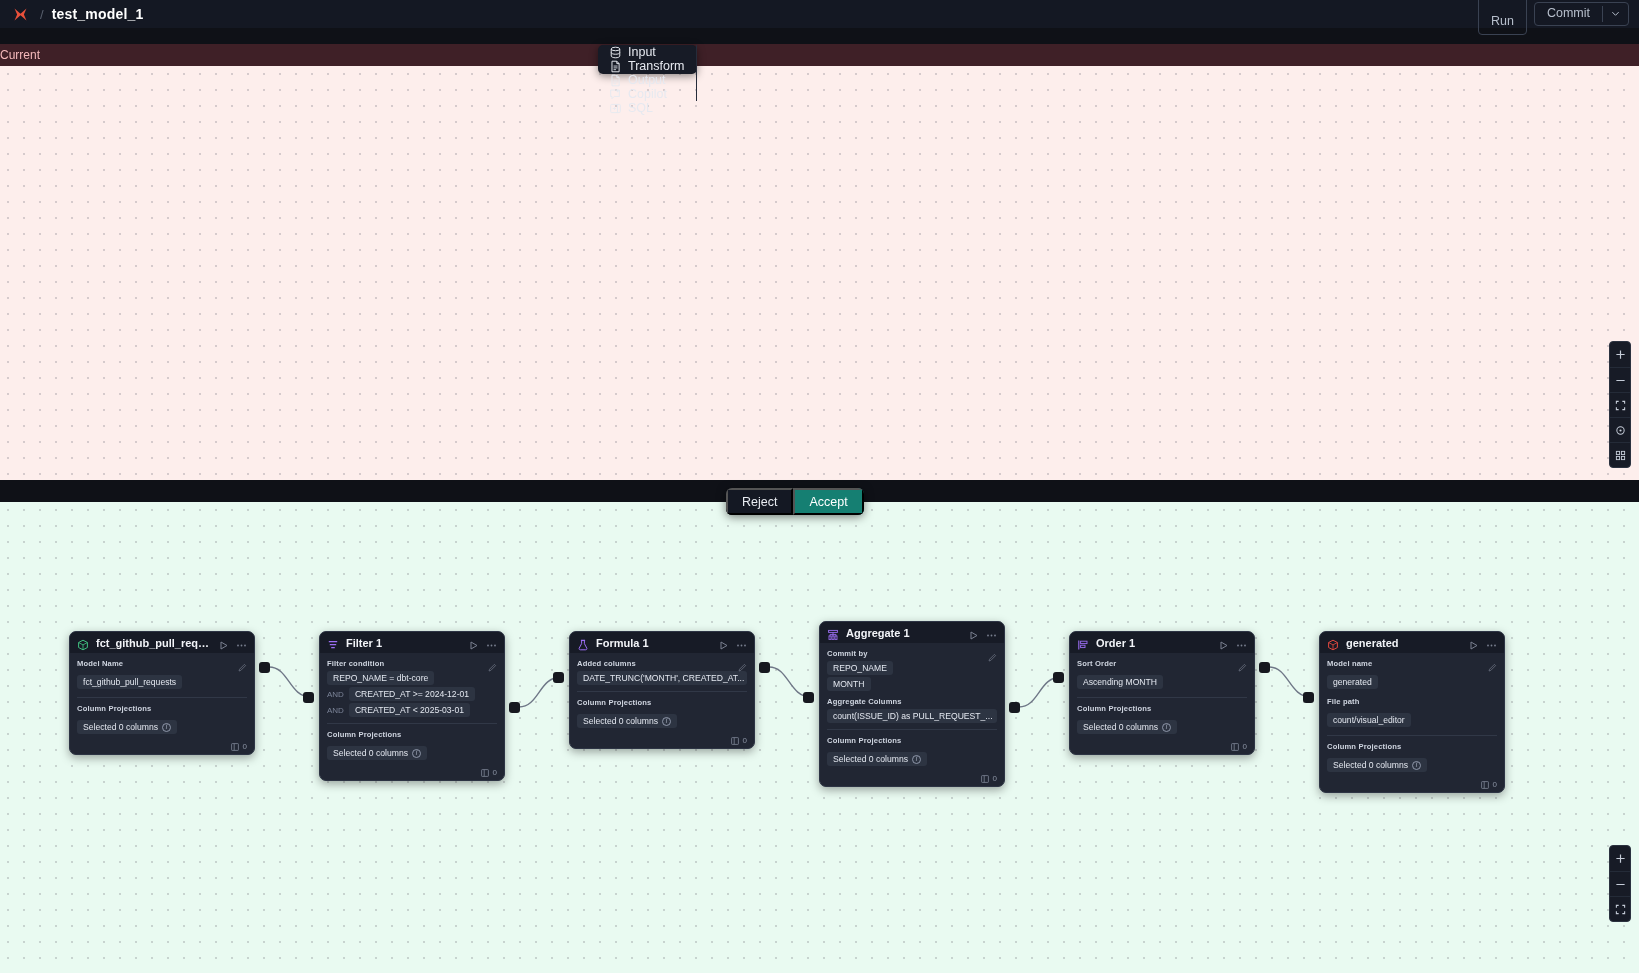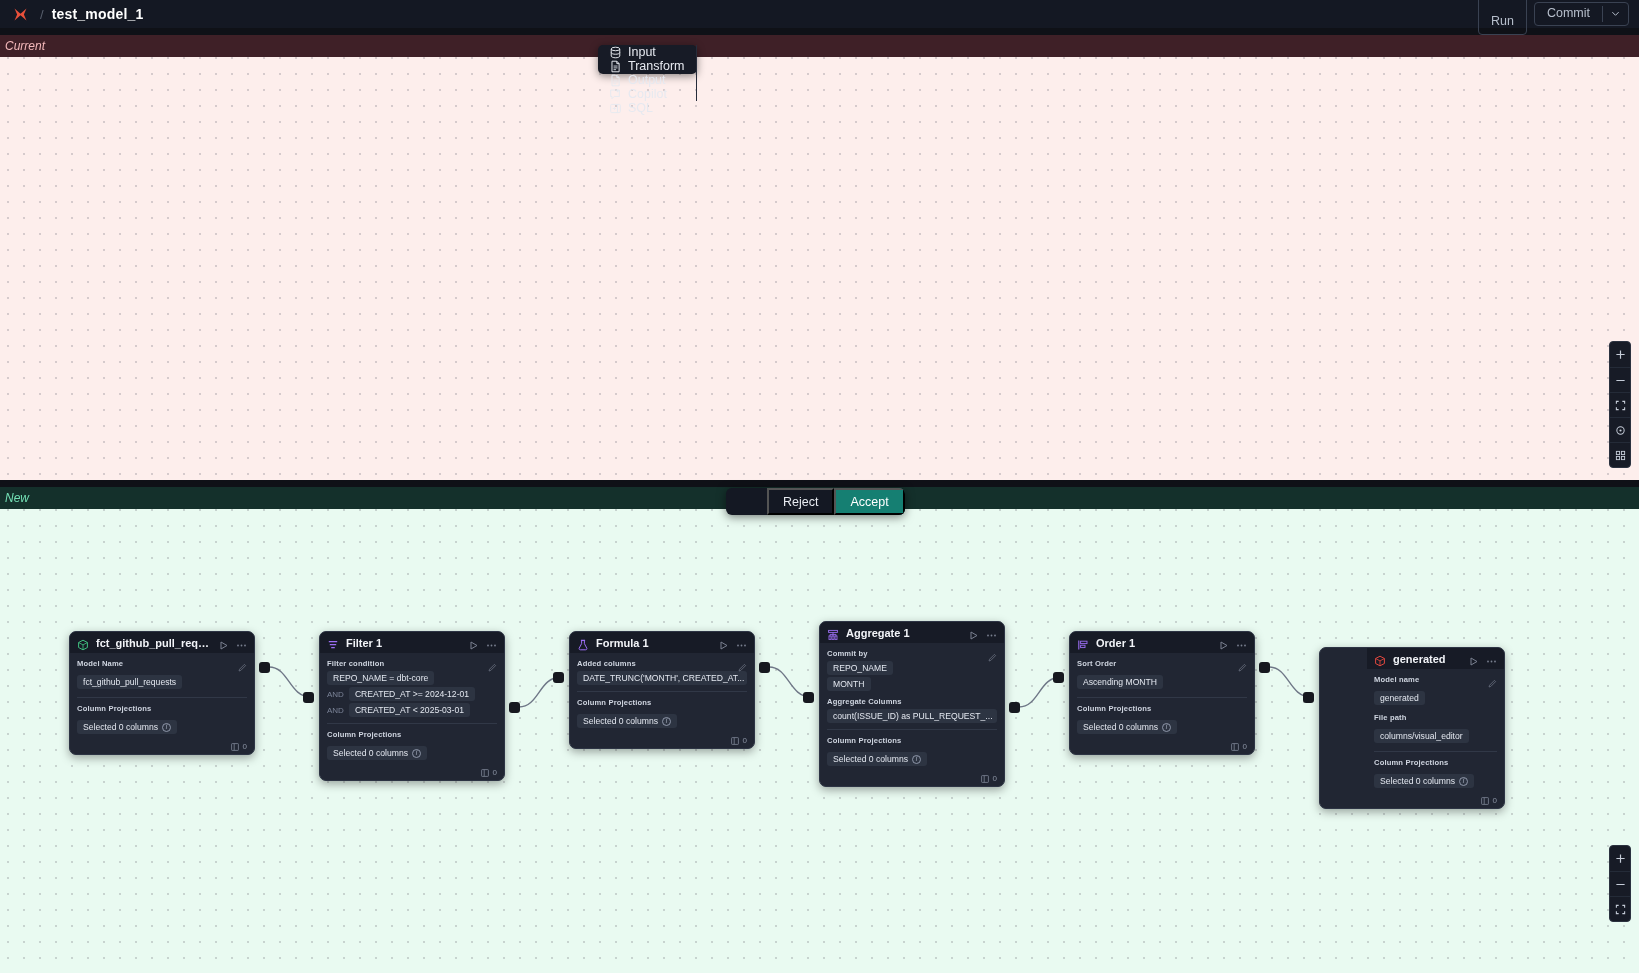--- a/index.html
+++ b/index.html
@@ -38,23 +38,23 @@
   .btn-split > .seg.caret { border-left: 1px solid #3a4252; padding: 3px 8px 4px; font-size: 9px; display:flex; align-items:center; }
 
   
   .canvas {
     position: absolute; left: 0; width: 1639px; overflow: hidden;
   }
   .canvas-current { top: 28px; height: 452px; }
   .canvas-new     { top: 480px; height: 493px; }
 
   .band {
-    position: absolute; top: 7px; left: 0; width: 1639px; height: 22px;
-    display: flex; align-items: center; padding-left: 5px;
-    font-size: 12px; z-index: 6; font-style: italic;
+    position: absolute; top: 16px; left: 0; width: 1639px; height: 22px;
+    display: flex; align-items: center; 
+    font-size: 12px; z-index: 6;
   }
   .band-current { background: #3f2027; color: #f4b9bb; }
   .band-new     { background: #14302b; color: #74e0b6; }
 
   .dots {
     position: absolute; left: 0; width: 1639px;
     background-image: radial-gradient(circle, rgba(120,120,130,.30) 1px, transparent 1.1px);
     background-size: 16px 16px;
   }
   .dots-current { top: 22px; height: 430px; background-color: #fdeeec; }
@@ -79,21 +79,21 @@
 
   
   .decision {
     position: absolute; top: 488px; left: 726px;
     display: flex; align-items: stretch;
     background: #141823; border-radius: 6px; overflow: hidden;
     box-shadow: 0 2px 10px rgba(0,0,0,.5);
     z-index: 50; height: 27px;
   }
   .decision .d-btn { display:flex; align-items:center; padding: 0 14px; font-size: 12.5px; }
-  .d-reject { color: #e9ecf2; background: #141823; margin-left: 41px; }
+  .d-reject { color: #e9ecf2; background: #141823; }
   .d-accept { color: #ffffff; background: #157f72; }
 
   
   .node {
     position: absolute;
     width: 186px;
     background: #212633;
     border: 1px solid #2d3444;
     border-radius: 7px;
     box-shadow: 0 3px 10px rgba(0,0,0,.35);
@@ -277,23 +277,20 @@
           <rect x="1.8" y="2.6" width="10.4" height="8.8" rx="1" fill="none" stroke="#e6e9f0" stroke-width="1.05"></rect>
           <path d="M9.1 2.6 V11.4" stroke="#e6e9f0" stroke-width="1.05"></path>
           <path d="M4 7 H7 M5.6 5.6 L7 7 L5.6 8.4" fill="none" stroke="#e6e9f0" stroke-width=".9"></path>
         </svg>
     </span>
     <span>SQL</span>
   </div>
 </div>
 
 <div class="canvas canvas-new">
-  <div class="band band-new">
-    <span>New</span>
-  </div>
   <div class="dots dots-new"></div>
 
   <svg class="edge" style="left:255px; top:180px; width:70px; height:60px;">
     <path d="M14 7 C34 7 34 37 56 37" fill="none" stroke="#6f7787" stroke-width="1.4"></path>
   </svg>
   <svg class="edge" style="left:505px; top:190px; width:70px; height:50px;">
     <path d="M14 37 C34 37 34 7 56 7" fill="none" stroke="#6f7787" stroke-width="1.4"></path>
   </svg>
   <svg class="edge" style="left:755px; top:180px; width:70px; height:60px;">
     <path d="M14 7 C34 7 34 37 56 37" fill="none" stroke="#6f7787" stroke-width="1.4"></path>
@@ -587,21 +584,21 @@
       <span class="foot-ico">
         <svg viewBox="0 0 8 8">
             <rect x=".6" y=".6" width="6.8" height="6.8" rx=".6" fill="none" stroke="#8a92a3" stroke-width=".9"></rect>
             <path d="M3.2 .6 V7.4" stroke="#8a92a3" stroke-width=".9"></path>
           </svg>
       </span>
       <span>0</span>
     </div>
   </div>
 
-  <div class="node" style="left:1319px; top:167px;padding-left:47px;">
+  <div class="node" style="left:1319px; top:151px;">
     <div class="node-head">
       <span class="n-ico">
         <svg viewBox="0 0 12 12" width="12" height="12">
             <path d="M6 1.2 L10.4 3.5 V8.5 L6 10.8 L1.6 8.5 V3.5 Z" fill="none" stroke="#e0483f" stroke-width="1"></path>
             <path d="M1.6 3.5 L6 5.9 L10.4 3.5 M6 5.9 V10.8" fill="none" stroke="#e0483f" stroke-width=".85"></path>
           </svg>
       </span>
       <span class="node-title">generated</span>
       <span class="hd-ico">
         <svg viewBox="0 0 11 11">
@@ -621,21 +618,21 @@
         <div class="sect-label">Model name</div>
         <span class="pencil">
           <svg viewBox="0 0 9 9">
               <path d="M1 8 L1.6 6.2 L6.4 1.4 L7.6 2.6 L2.8 7.4 Z" fill="none" stroke="#9aa2b3" stroke-width=".8"></path>
             </svg>
         </span>
         <span class="pill">generated</span>
       </div>
       <div class="sect">
         <div class="sect-label">File path</div>
-        <span class="pill">columns/visual_editor</span>
+        <span class="pill">count/visual_editor</span>
       </div>
       <div class="sect-div"></div>
       <div class="sect">
         <div class="sect-label">Column Projections</div>
         <span class="pill">
           <span>Selected 0 columns</span>
           <span class="info-i">i</span>
         </span>
       </div>
     </div>

